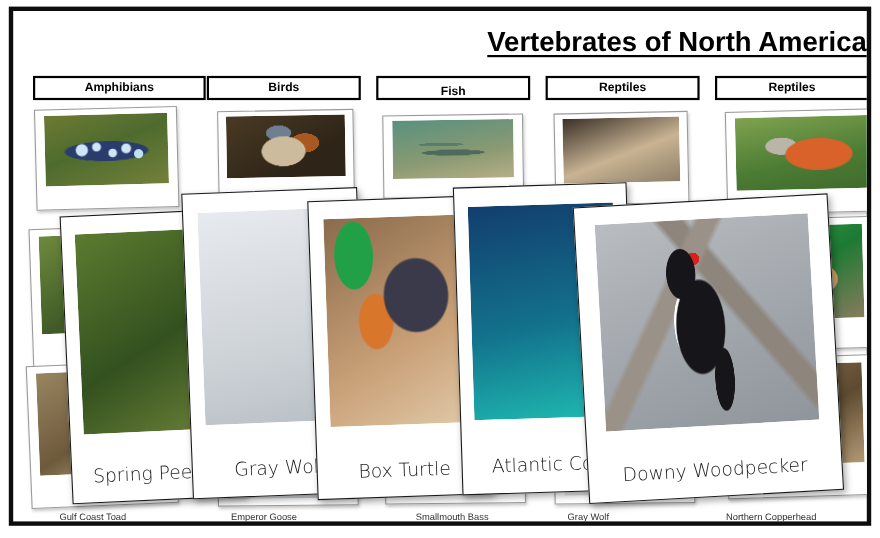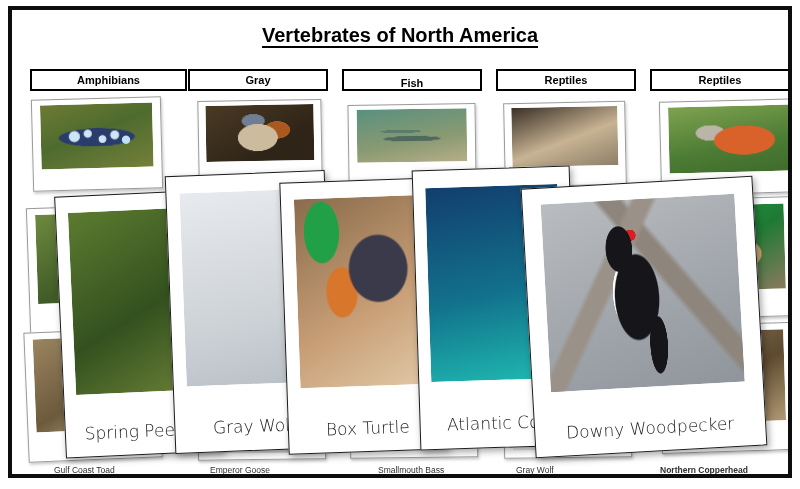--- a/index.html
+++ b/index.html
@@ -33,22 +33,22 @@
     left: 0; top: 0; right: 0; bottom: 0;
     overflow: hidden;
   }
 
   
   #title {
     position: absolute;
     left: 0;
     top: 14px;
     width: 100%;
-    text-align: center;
-    font-size: 20px;
+    text-align: right;
+    font-size: 25px;
     font-weight: bold;
     color: #000000;
     letter-spacing: 0px;
     text-decoration: underline;
     text-underline-offset: 4px;
     white-space: nowrap;
   }
 
   
   .cat-box {
@@ -135,21 +135,21 @@
   <div id="frame">
     <div id="inner">
 
       <div id="title">Vertebrates of North America</div>
 
       <div id="categories-row">
           <div class="cat-box" style="left: 18px; width: 157px;">
             <span>Amphibians</span>
           </div>
           <div class="cat-box" style="left: 176px; width: 140px;">
-            <span>Gray</span>
+            <span>Birds</span>
           </div>
           <div class="cat-box" style="left: 330px; width: 140px; align-items: flex-end;">
             <span>Fish</span>
           </div>
           <div class="cat-box" style="left: 484px; width: 140px;">
             <span>Reptiles</span>
           </div>
           <div class="cat-box" style="left: 638px; width: 140px;">
             <span>Reptiles</span>
           </div>
@@ -245,21 +245,21 @@
               <div class="pic" style="background:linear-gradient(100deg,#dfe2e6,#c3c8cd)"></div>
             </div>
           </div>
         </div>
 
       <div id="bottom-labels">
           <div class="bottom-label" style="left: 42px; top: 455px; width: 140px;">Gulf Coast Toad</div>
           <div class="bottom-label" style="left: 198px; top: 455px; width: 140px;">Emperor Goose</div>
           <div class="bottom-label" style="left: 366px; top: 455px; width: 140px;">Smallmouth Bass</div>
           <div class="bottom-label" style="left: 504px; top: 455px; width: 140px;">Gray Wolf</div>
-          <div class="bottom-label" style="left: 648px; top: 455px; width: 140px; font-weight: bold;">Northern Copperhead</div>
+          <div class="bottom-label" style="left: 648px; top: 455px; width: 140px;">Northern Copperhead</div>
         </div>
 
       <div id="fg-layer">
           <div class="fgcard" style="left: 48px; top: 183px; width: 158px; height: 262px; transform: rotate(-2.6deg); z-index: 21;">
             <div class="photo">
               <div class="pic" style="background:linear-gradient(150deg,#5c7b2f,#33511f 55%,#6d8238)"></div>
     <div class="pic" style="background:
       radial-gradient(ellipse 32% 24% at 44% 44%, #9a6a4c 0 72%, transparent 76%),
       radial-gradient(ellipse 26% 14% at 50% 66%, #7d6a3e 0 72%, transparent 76%),
       radial-gradient(circle 5% at 40% 38%, #140f0a 0 70%, transparent 74%)"></div>

